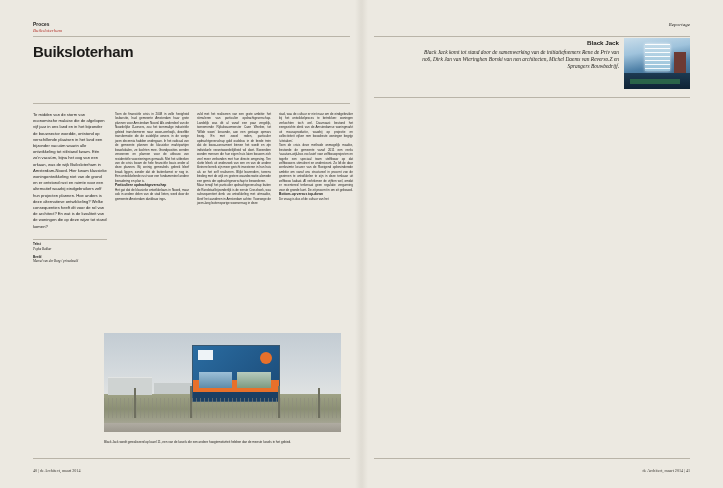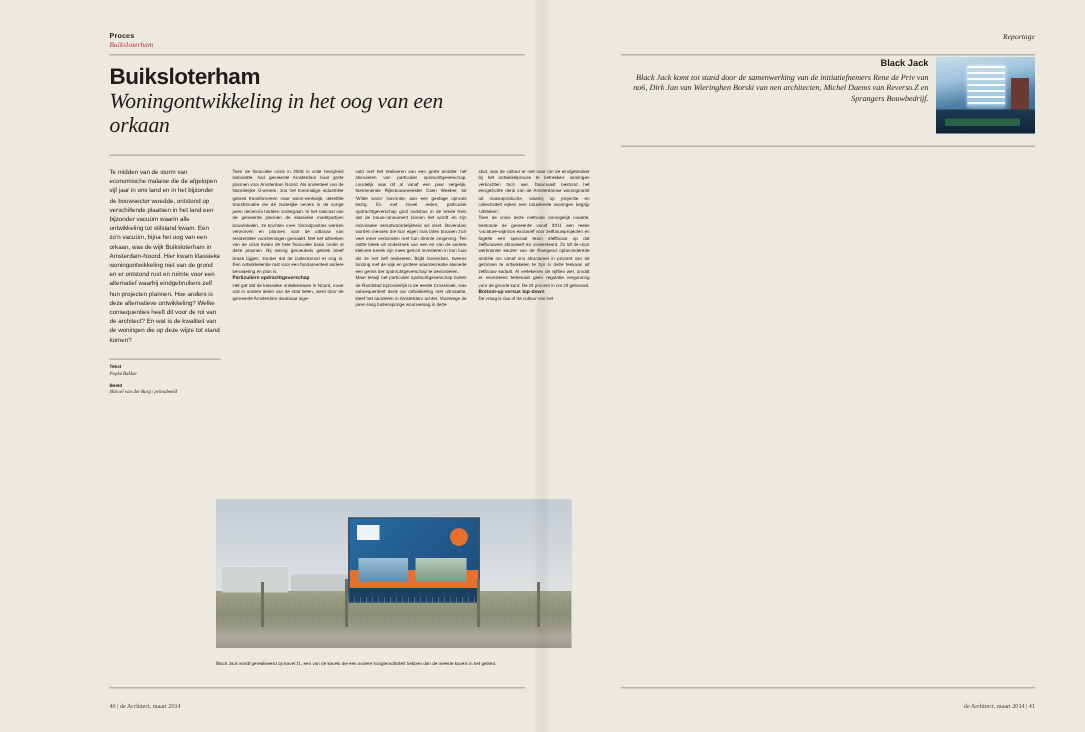--- a/index.html
+++ b/index.html
@@ -21,21 +21,20 @@
     width: 723px;
     height: 488px;
     background: #ece9e1;
     display: flex;
   }
   .page {
     position: relative;
     width: 361.5px;
     height: 396px;
     box-sizing: border-box;
-    margin-left: 40px;
   }
   .page-left  { padding: 0 12px 0 33px; }
   .page-right { padding: 0 33px 0 12px; }
 
   
   .runhead {
     position: absolute;
     top: 22px;
     font-size: 4.6px;
     line-height: 6.4px;
@@ -326,21 +325,20 @@
   <div class="page page-left">
 
     <div class="runhead runhead-left">
       <span class="rh-kicker">Proces</span>
       <span class="rh-sub">Buiksloterham</span>
     </div>
     <div class="rule rule-l-top"></div>
 
     <div class="titleblock">
       <h1 class="main-title">Buiksloterham</h1>
-      <h2 class="sub-title">Woningontwikkeling in het oog van een orkaan</h2>
     </div>
     <div class="rule rule-l-mid"></div>
 
     <div class="cols cols-left">
 
       <div class="col">
         <p class="lead-text">Te midden van de storm van economische malaise die de afgelopen vijf jaar in ons land en in het bijzonder de bouwsector woedde, ontstond op verschillende plaatsen in het land een bijzonder vacuüm waarin alle ontwikkeling tot stilstand kwam. Eén zo'n vacuüm, bijna het oog van een orkaan, was de wijk Buiksloterham in Amsterdam-Noord. Hier kwam klassieke woningontwikkeling niet van de grond en er ontstond rust en ruimte voor een alternatief waarbij eindgebruikers zelf hun projecten plannen. Hoe anders is deze alternatieve ontwikkeling? Welke consequenties heeft dit voor de rol van de architect? En wat is de kwaliteit van de woningen die op deze wijze tot stand komen?</p>
         <div class="credit">
           <div class="crule"></div>
           <span class="clabel">Tekst</span>

